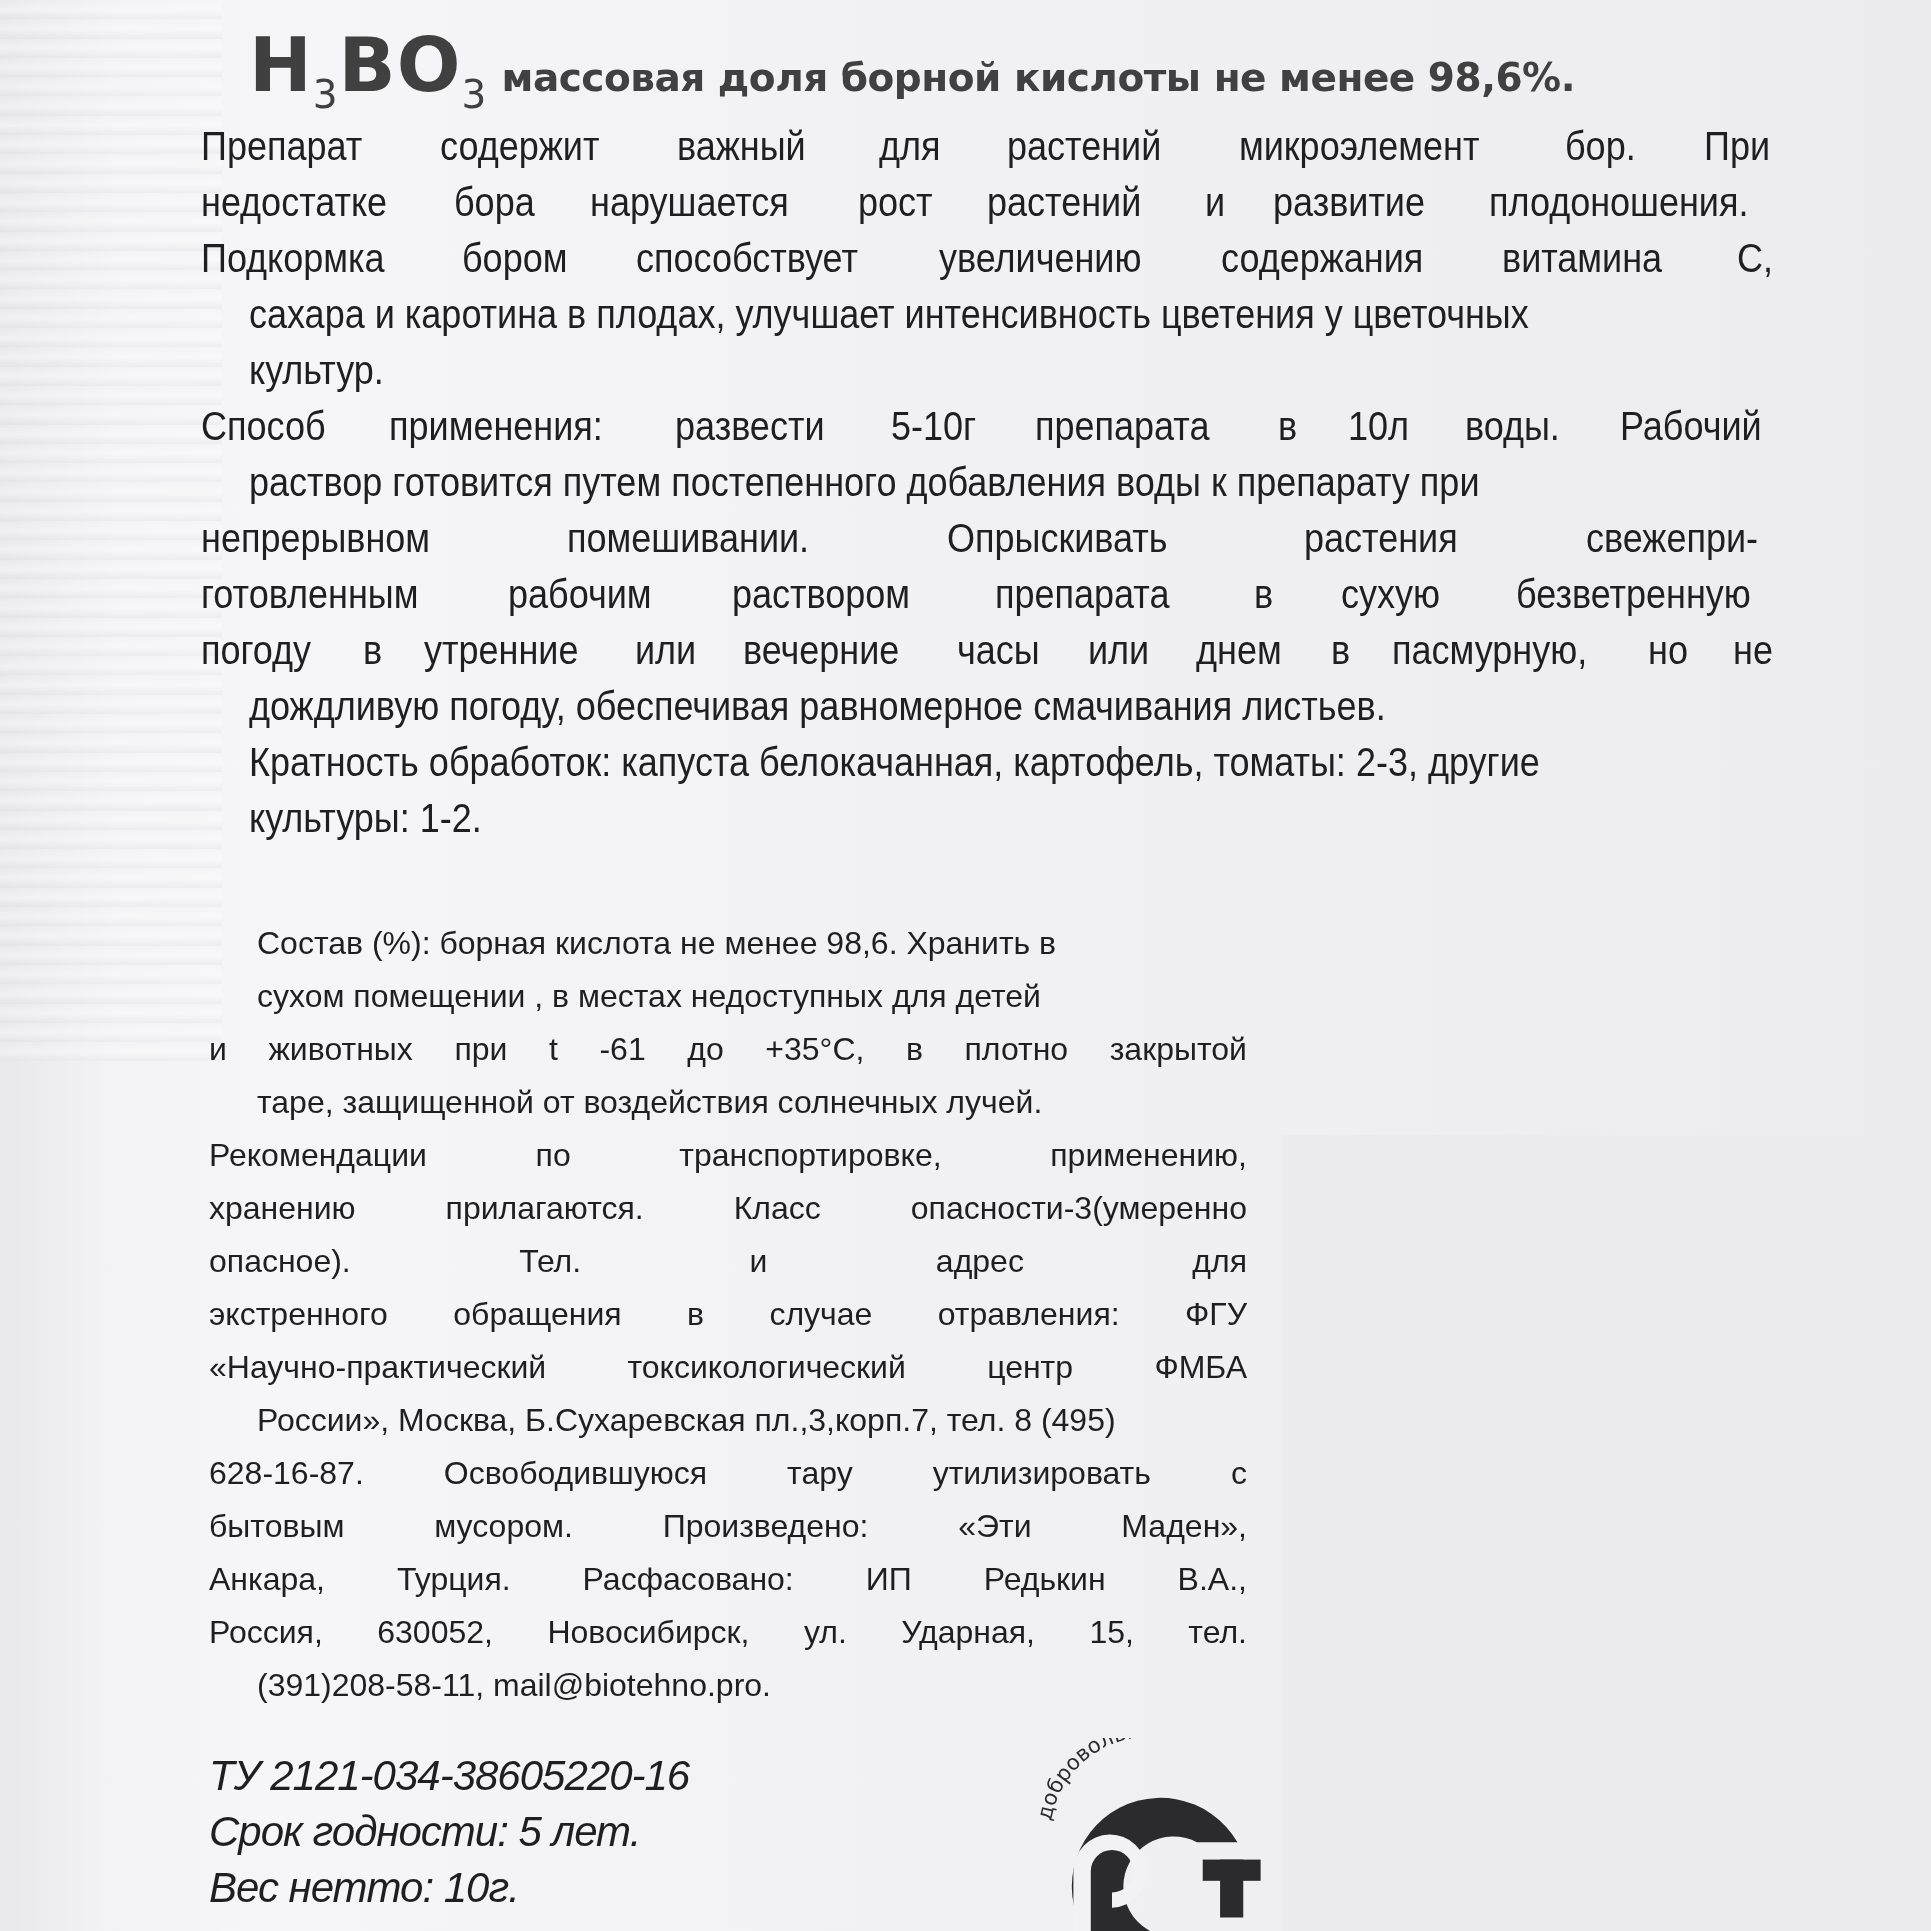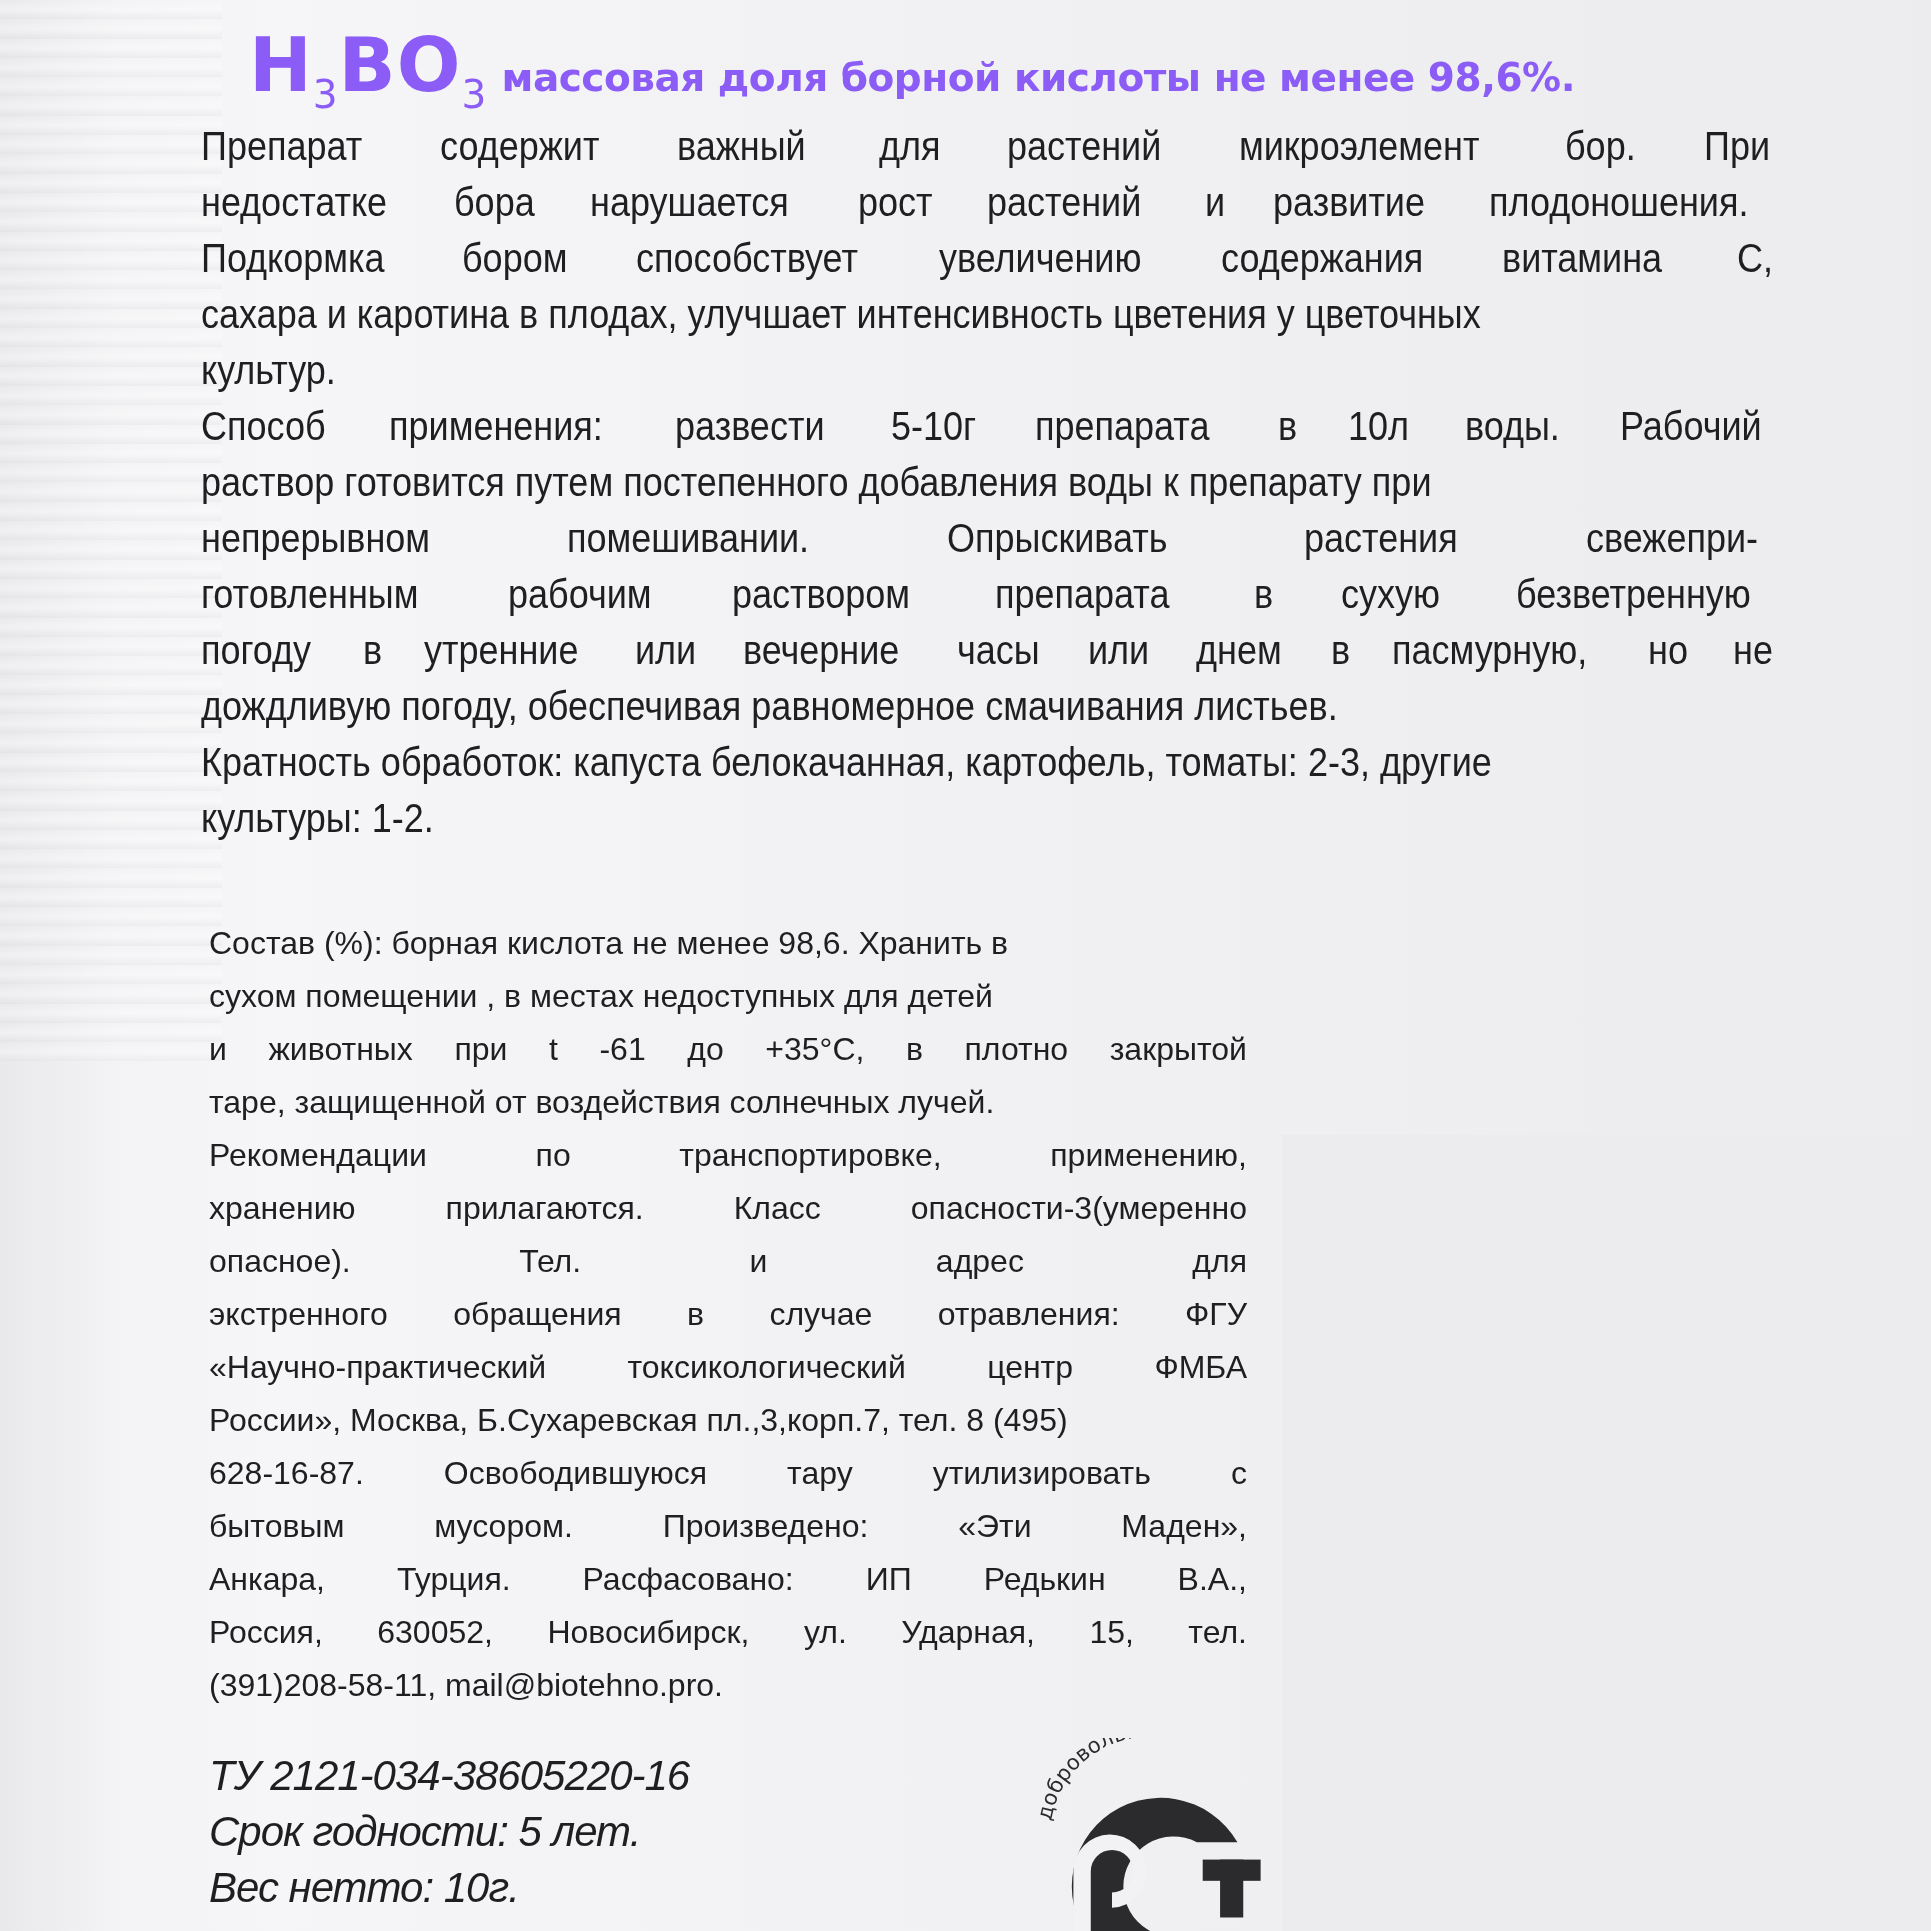--- a/index.html
+++ b/index.html
@@ -28,21 +28,21 @@
     position: absolute;
     left: 1282px; top: 1135px;
     width: 649px; height: 796px;
     background: #ececee;
   }
   .title {
     position: absolute;
     left: 249px; top: 21px;
     white-space: nowrap;
     font-weight: bold;
-    color: #8b5cf6;
+    color: #404040;
   }
   .formula {
     font-size: 75px;
     letter-spacing: 1px;
     font-family: "DejaVu Sans", sans-serif;
     font-weight: bold;
   }
   .formula sub {
     font-size: 39px;
     vertical-align: -17.4px;
@@ -61,20 +61,21 @@
     font-stretch: condensed;
   }
   .block .line {
     white-space: nowrap;
     display: flex;
     justify-content: space-between;
     width: 100%;
   }
   .block .line.left {
     justify-content: flex-start;
+    margin-left: 48px;
   }
   .top-block {
     left: 201px; top: 118px;
     width: 1576px;
     font-size: 40px;
     line-height: 56px;
   }
   .top-block .line span { transform: scaleX(0.9); transform-origin: left; display: inline-block; }
   .bottom-block {
     left: 209px; top: 917px;

